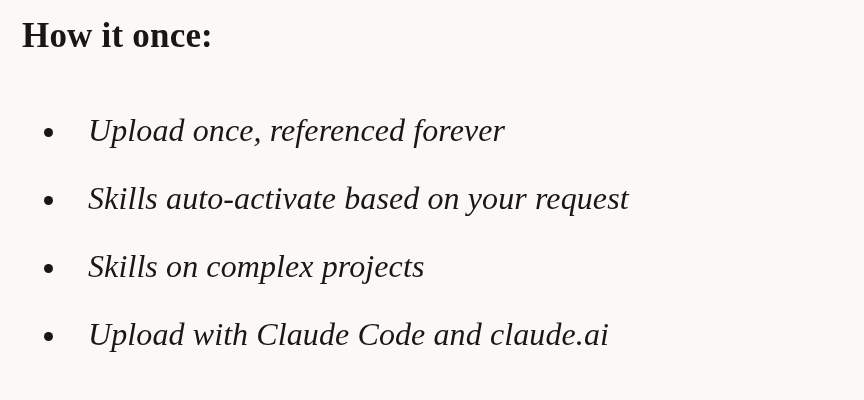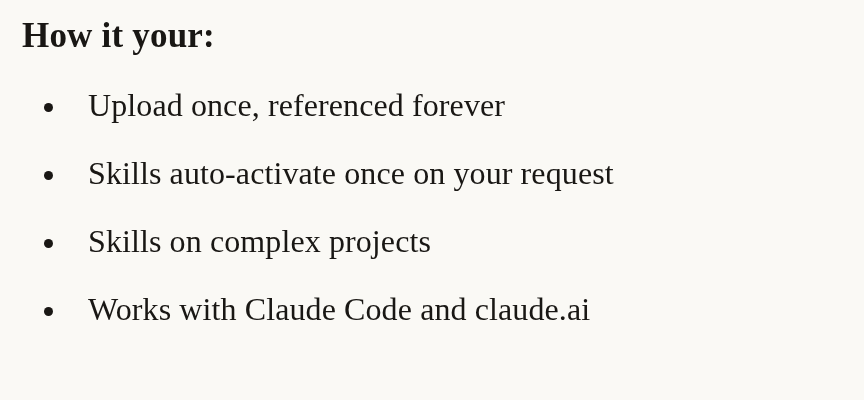--- a/index.html
+++ b/index.html
@@ -19,22 +19,23 @@
   .heading {
     margin: 0;
     padding: 14px 0 0 22px;
     font-size: 35px;
     line-height: 44px;
     font-weight: 700;
     letter-spacing: 0.2px;
   }
   .bullet-list {
     list-style: none;
-    margin: 26px 0 0 0;
+    margin: 51px 0 0 0;
     padding: 0;
+    font-style: italic;
   }
   .bullet-list li {
     position: relative;
     margin: 0 0 26px 0;
     padding-left: 88px;
     font-size: 32px;
     line-height: 42px;
     letter-spacing: 0.1px;
   }
   .bullet {
@@ -44,33 +45,33 @@
     width: 9px;
     height: 9px;
     border-radius: 50%;
     background: #191714;
   }
 </style>
 </head>
 <body>
 
 <div class="page">
-  <h2 class="heading">How it your:</h2>
+  <h2 class="heading">How it once:</h2>
 
   <ul class="bullet-list">
     <li>
       <span class="bullet"></span>
       <span class="item-text">Upload once, referenced forever</span>
     </li>
     <li>
       <span class="bullet"></span>
-      <span class="item-text">Skills auto-activate once on your request</span>
+      <span class="item-text">Skills auto-activate based on your request</span>
     </li>
     <li>
       <span class="bullet"></span>
       <span class="item-text">Skills on complex projects</span>
     </li>
     <li>
       <span class="bullet"></span>
-      <span class="item-text">Works with Claude Code and claude.ai</span>
+      <span class="item-text">Upload with Claude Code and claude.ai</span>
     </li>
   </ul>
 </div>
 
 </body></html>

